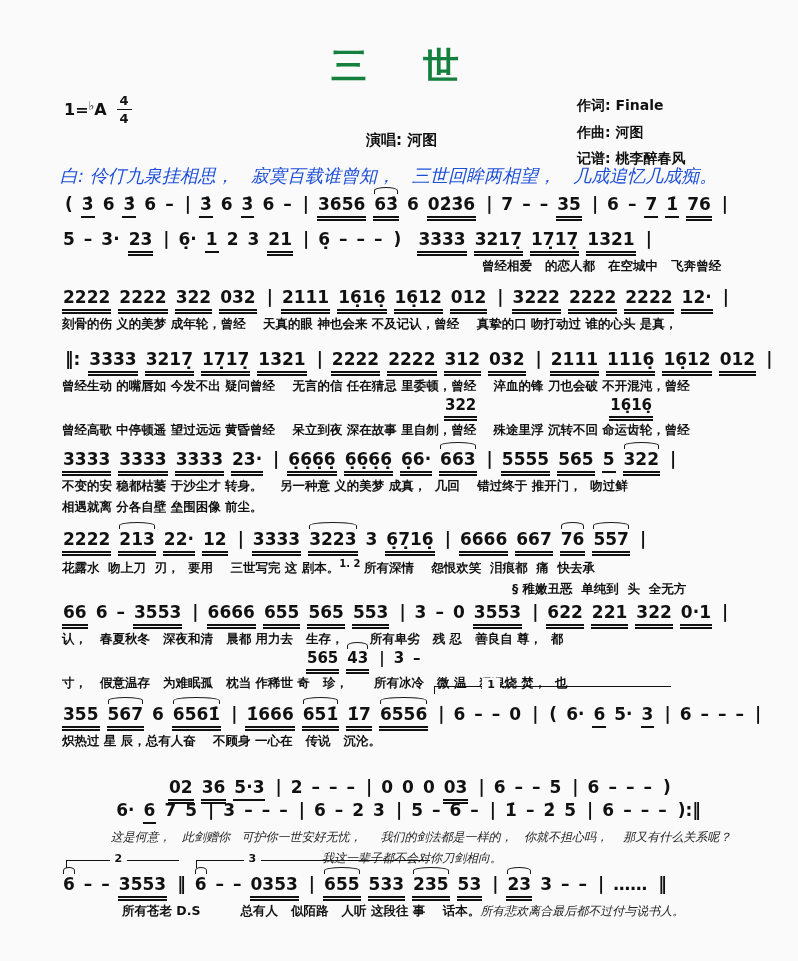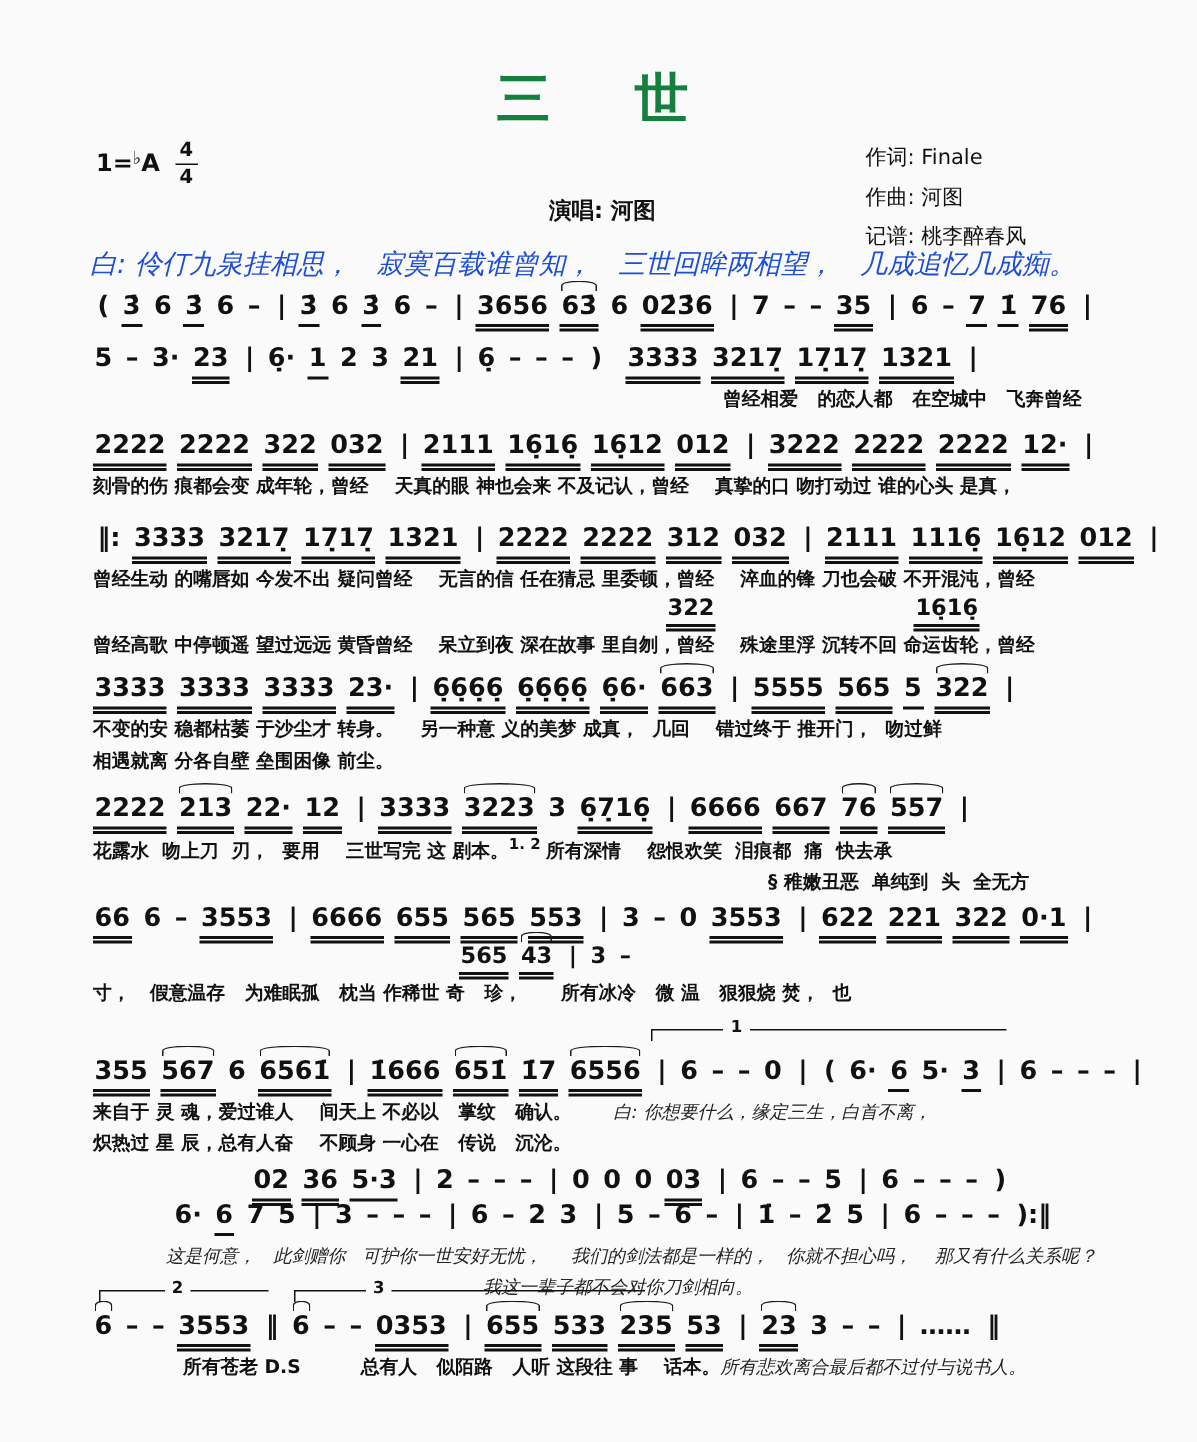--- a/index.html
+++ b/index.html
@@ -12,21 +12,21 @@
   .title{
     position:absolute;top:42px;left:70px;width:660px;text-align:center;
     font-size:36px;font-weight:700;letter-spacing:10px;color:#15803d;white-space:pre;
   }
   .keysig{position:absolute;left:64px;top:94px;font-size:16px;font-weight:700;}
   .flat{vertical-align:5px;font-size:12px;}
   .frac{display:inline-block;text-align:center;vertical-align:-8px;margin-left:10px;font-size:13px;line-height:1;font-weight:700;}
   .frac .ft{display:block;border-bottom:1.5px solid #111;padding:0 3px 2px;}
   .frac .fb{display:block;padding-top:2px;}
   .singer{position:absolute;left:366px;top:100px;font-size:15px;font-weight:700;margin-top:31px;}
-  .credits{position:absolute;left:577px;top:92px;font-size:14px;font-weight:400;line-height:1.9;}
+  .credits{position:absolute;left:577px;top:92px;font-size:14px;font-weight:700;line-height:1.9;}
   .credits div{white-space:pre;}
   .intro{position:absolute;left:60px;top:164px;font-size:18px;font-style:italic;color:#1d4ed8;white-space:pre;}
 
   .system{position:absolute;left:62px;right:36px;}
   .notes-line{font-size:17px;font-weight:700;white-space:nowrap;line-height:1.3;height:26px;}
   .notes-line.alt{font-size:15px;height:22px;margin-top:1px;}
   .grp{display:inline-block;margin:0 7px 0 0;padding:0 1px 2px;position:relative;line-height:1.2;}
   .u1{border-bottom:2px solid #111;}
   .u2{border-bottom:5px double #111;}
   .arc::before{
@@ -73,46 +73,46 @@
   <div id="score">
       <div class="system" style="top: 193px;">
         <div class="notes-line"><span class="bar">(</span><span class="grp u1">3̇</span><span class="grp">6</span><span class="grp u1">3̇</span><span class="grp">6</span><span class="grp">–</span><span class="bar">|</span><span class="grp u1">3̇</span><span class="grp">6</span><span class="grp u1">3̇</span><span class="grp">6</span><span class="grp">–</span><span class="bar">|</span><span class="grp u2">3656</span><span class="grp u2 arc">63̇</span><span class="grp">6</span><span class="grp u2">02̇3̇6</span><span class="bar">|</span><span class="grp">7</span><span class="grp">–</span><span class="grp">–</span><span class="grp u2">35</span><span class="bar">|</span><span class="grp">6</span><span class="grp">–</span><span class="grp u1">7</span><span class="grp u1">1̇</span><span class="grp u2">76</span><span class="bar">|</span></div>
       </div>
       <div class="system" style="top: 228px;">
         <div class="notes-line"><span class="grp">5</span><span class="grp">–</span><span class="grp">3·</span><span class="grp u2">23</span><span class="bar">|</span><span class="grp">6̣·</span><span class="grp u1">1</span><span class="grp">2</span><span class="grp">3</span><span class="grp u2">21</span><span class="bar">|</span><span class="grp">6̣</span><span class="grp">–</span><span class="grp">–</span><span class="grp">–</span><span class="bar">)</span><span class="spacer" style="width: 8px;"></span><span class="grp u2">3333</span><span class="grp u2">3217̣</span><span class="grp u2">17̣17̣</span><span class="grp u2">1321</span><span class="bar">|</span></div>
         <div class="lyrics-line"><span class="seg" style="margin-left: 420px;">曾经相爱   的恋人都   在空城中   飞奔曾经</span></div>
       </div>
       <div class="system" style="top: 286px;">
         <div class="notes-line"><span class="grp u2">2222</span><span class="grp u2">2222</span><span class="grp u2">322</span><span class="grp u2">032</span><span class="bar">|</span><span class="grp u2">2111</span><span class="grp u2">16̣16̣</span><span class="grp u2">16̣12</span><span class="grp u2">012</span><span class="bar">|</span><span class="grp u2">3222</span><span class="grp u2">2222</span><span class="grp u2">2222</span><span class="grp u2">12·</span><span class="bar">|</span></div>
-        <div class="lyrics-line"><span class="seg">刻骨的伤 痕都会变 成年轮，曾经    天真的眼 神也会来 不及记认，曾经    真挚的口 吻打动过 谁的心头 是真，</span></div>
+        <div class="lyrics-line"><span class="seg">刻骨的伤 义的美梦 成年轮，曾经    天真的眼 神也会来 不及记认，曾经    真挚的口 吻打动过 谁的心头 是真，</span></div>
       </div>
       <div class="system" style="top: 348px;">
         <div class="notes-line"><span class="bar">‖:</span><span class="grp u2">3333</span><span class="grp u2">3217̣</span><span class="grp u2">17̣17̣</span><span class="grp u2">1321</span><span class="bar">|</span><span class="grp u2">2222</span><span class="grp u2">2222</span><span class="grp u2">312</span><span class="grp u2">032</span><span class="bar">|</span><span class="grp u2">2111</span><span class="grp u2">1116̣</span><span class="grp u2">16̣12</span><span class="grp u2">012</span><span class="bar">|</span></div>
         <div class="lyrics-line"><span class="seg">曾经生动 的嘴唇如 今发不出 疑问曾经    无言的信 任在猜忌 里委顿，曾经    淬血的锋 刀也会破 不开混沌，曾经</span></div>
         <div class="notes-line alt" style="padding-left: 382px;"><span class="grp u2">322</span><span class="spacer" style="width: 125px;"></span><span class="grp u2">16̣16̣</span></div>
         <div class="lyrics-line"><span class="seg">曾经高歌 中停顿遥 望过远远 黄昏曾经    呆立到夜 深在故事 里自刎，曾经    殊途里浮 沉转不回 命运齿轮，曾经</span></div>
       </div>
       <div class="system" style="top: 448px;">
         <div class="notes-line"><span class="grp u2">3333</span><span class="grp u2">3333</span><span class="grp u2">3333</span><span class="grp u2">23·</span><span class="bar">|</span><span class="grp u2">6̣6̣6̣6̣</span><span class="grp u2">6̣6̣6̣6̣</span><span class="grp u2">6̣6·</span><span class="grp u2 arc">663</span><span class="bar">|</span><span class="grp u2">5555</span><span class="grp u2">565</span><span class="grp u1">5</span><span class="grp u2 arc">322</span><span class="bar">|</span></div>
         <div class="lyrics-line"><span class="seg">不变的安 稳都枯萎 于沙尘才 转身。    另一种意 义的美梦 成真，  几回    错过终于 推开门，  吻过鲜</span></div>
         <div class="lyrics-line"><span class="seg">相遇就离 分各自壁 垒围困像 前尘。</span></div>
       </div>
       <div class="system" style="top: 528px;">
         <div class="notes-line"><span class="grp u2">2222</span><span class="grp u2 arc">213</span><span class="grp u2">22·</span><span class="grp u2">12</span><span class="bar">|</span><span class="grp u2">3333</span><span class="grp u2 arc">3223</span><span class="grp">3</span><span class="grp u2">6̣7̣16̣</span><span class="bar">|</span><span class="grp u2">6666</span><span class="grp u2">667</span><span class="grp u2 arc">76</span><span class="grp u2 arc">557</span><span class="bar">|</span></div>
         <div class="lyrics-line"><span class="seg">花露水  吻上刀  刃，  要用    三世写完 这 剧本。</span><span class="seg sup">1. 2 </span><span class="seg">所有深情    怨恨欢笑  泪痕都  痛  快去承</span></div>
         <div class="lyrics-line"><span class="seg" style="margin-left: 450px;">§ 稚嫩丑恶  单纯到  头  全无方</span></div>
       </div>
       <div class="system" style="top: 601px;">
         <div class="notes-line"><span class="grp u2">66</span><span class="grp">6</span><span class="grp">–</span><span class="grp u2">3553</span><span class="bar">|</span><span class="grp u2">6666</span><span class="grp u2">655</span><span class="grp u2">565</span><span class="grp u2">553</span><span class="bar">|</span><span class="grp">3</span><span class="grp">–</span><span class="grp">0</span><span class="grp u2">3553</span><span class="bar">|</span><span class="grp u2">622</span><span class="grp u2">221</span><span class="grp u2">322</span><span class="grp u2">0·1</span><span class="bar">|</span></div>
+        <div class="lyrics-line"><span class="seg">认，   春夏秋冬   深夜和清   晨都 用力去   生存，      所有卑劣   残 忍   善良自 尊，  都</span></div>
         <div class="notes-line alt" style="padding-left: 244px;"><span class="grp u2">565</span><span class="grp u2 arc">43</span><span class="bar">|</span><span class="grp">3</span><span class="grp">–</span></div>
         <div class="lyrics-line"><span class="seg">寸，   假意温存   为难眠孤   枕当 作稀世 奇   珍，      所有冰冷   微 温   狠狠烧 焚，  也</span></div>
       </div>
       <div class="system" style="top: 703px;">
         <div class="notes-line"><span class="grp u2">355</span><span class="grp u2 arc">567</span><span class="grp">6</span><span class="grp u2 arc">6561̇</span><span class="bar">|</span><span class="grp u2">1̇666</span><span class="grp u2 arc">651̇</span><span class="grp u2">1̇7</span><span class="grp u2 arc">6556</span><span class="bar">|</span><span class="grp">6</span><span class="grp">–</span><span class="grp">–</span><span class="grp">0</span><span class="bar">|</span><span class="bar">(</span><span class="grp">6·</span><span class="grp u1">6</span><span class="grp">5·</span><span class="grp u1">3</span><span class="bar">|</span><span class="grp">6</span><span class="grp">–</span><span class="grp">–</span><span class="grp">–</span><span class="bar">|</span></div>
-        <div class="lyrics-line"><span class="seg">来自于 灵 魂，爱过谁人    间天上 不必以   掌纹   确认。</span><span class="seg it" style="margin-left: 28px;">白: 你想要什么，缘定三生，白首不离，</span></div>
         <div class="lyrics-line"><span class="seg">炽热过 星 辰，总有人奋    不顾身 一心在   传说   沉沦。</span></div>
       </div>
       <div class="system" style="top: 776px;">
         <div class="notes-line" style="padding-left: 106px;"><span class="grp u2">02</span><span class="grp u2">36</span><span class="grp u1">5·3</span><span class="bar">|</span><span class="grp">2</span><span class="grp">–</span><span class="grp">–</span><span class="grp">–</span><span class="bar">|</span><span class="grp">0</span><span class="grp">0</span><span class="grp">0</span><span class="grp u2">03</span><span class="bar">|</span><span class="grp">6</span><span class="grp">–</span><span class="grp">–</span><span class="grp">5</span><span class="bar">|</span><span class="grp">6</span><span class="grp">–</span><span class="grp">–</span><span class="grp">–</span><span class="bar">)</span></div>
       </div>
       <div class="system" style="top: 799px; text-align: center;">
         <div class="notes-line"><span class="grp">6·</span><span class="grp u1">6</span><span class="grp">7</span><span class="grp">5</span><span class="bar">|</span><span class="grp">3</span><span class="grp">–</span><span class="grp">–</span><span class="grp">–</span><span class="bar">|</span><span class="grp">6</span><span class="grp">–</span><span class="grp">2</span><span class="grp">3</span><span class="bar">|</span><span class="grp">5</span><span class="grp">–</span><span class="grp">6</span><span class="grp">–</span><span class="bar">|</span><span class="grp">1̇</span><span class="grp">–</span><span class="grp">2̇</span><span class="grp">5</span><span class="bar">|</span><span class="grp">6</span><span class="grp">–</span><span class="grp">–</span><span class="grp">–</span><span class="bar">):‖</span></div>
         <div class="lyrics-line"><span class="seg it" style="margin-left: 18px;">这是何意，   此剑赠你   可护你一世安好无忧，     我们的剑法都是一样的，   你就不担心吗，    那又有什么关系呢？</span></div>
         <div class="lyrics-line"><span class="seg it">我这一辈子都不会对你刀剑相向。</span></div>
       </div>

